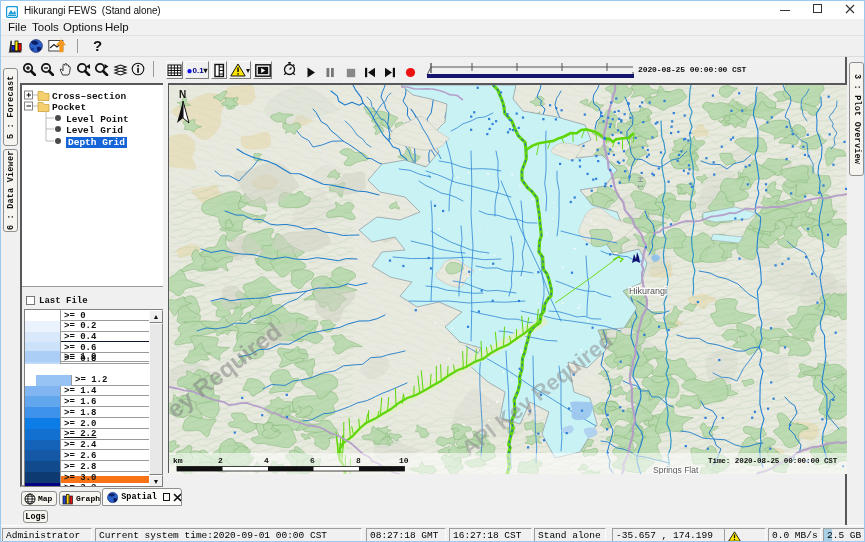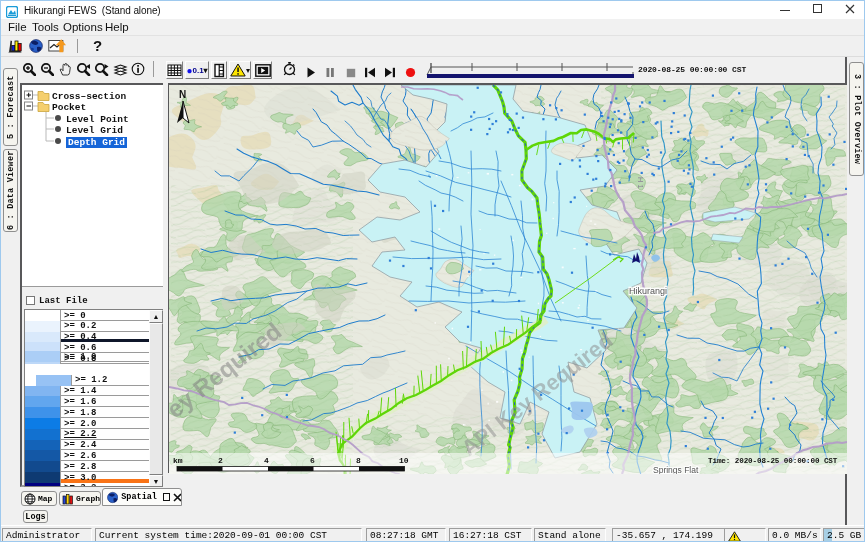--- a/index.html
+++ b/index.html
@@ -222,21 +222,21 @@
       <div class="abs" style="left:2px;top:22px;width:140px;height:178px;border:1px solid #808080;background:#fff;overflow:hidden;">
         <div class="abs" style="left:0;top:0;width:124px;height:180px;">
             <div style="position:absolute;left:0;top:0.0px;width:124px;height:10.8px;border-bottom:1px solid #9a9a9a;">
               <div style="position:absolute;left:0;top:0;width:36px;height:10.8px;background:#ffffff;border-right:1px solid #9a9a9a;"></div>
               <div style="position:absolute;left:39px;top:0.5px;font:bold 9px 'Liberation Mono',monospace;color:#111;">&gt;= 0</div>
             </div>
             <div style="position:absolute;left:0;top:10.8px;width:124px;height:10.8px;border-bottom:1px solid #9a9a9a;">
               <div style="position:absolute;left:0;top:0;width:36px;height:10.8px;background:#eaf3fd;border-right:1px solid #9a9a9a;"></div>
               <div style="position:absolute;left:39px;top:0.5px;font:bold 9px 'Liberation Mono',monospace;color:#111;">&gt;= 0.2</div>
             </div>
-            <div style="position:absolute;left:0;top:21.6px;width:128px;height:10.8px;border-bottom:3px solid #0f172a;">
+            <div style="position:absolute;left:0;top:21.6px;width:128px;height:10.8px;border-bottom:1px solid #0f172a;">
               <div style="position:absolute;left:0;top:0;width:36px;height:10.8px;background:#d9e9fb;border-right:1px solid #9a9a9a;"></div>
               <div style="position:absolute;left:39px;top:0.5px;font:bold 9px 'Liberation Mono',monospace;color:#111;">&gt;= 0.4</div>
             </div>
             <div style="position:absolute;left:0;top:32.4px;width:124px;height:10.8px;border-bottom:1px solid #9a9a9a;">
               <div style="position:absolute;left:0;top:0;width:36px;height:10.8px;background:#cce1fa;border-right:1px solid #9a9a9a;"></div>
               <div style="position:absolute;left:39px;top:0.5px;font:bold 9px 'Liberation Mono',monospace;color:#111;">&gt;= 0.6</div>
             </div>
             <div style="position:absolute;left:0;top:43.2px;width:124px;height:10.8px;border-bottom:1px solid #9a9a9a;">
               <div style="position:absolute;left:0;top:0;width:36px;height:10.8px;background:#bdd8f8;border-right:1px solid #9a9a9a;"></div>
               <div style="position:absolute;left:39px;top:0.5px;font:bold 9px 'Liberation Mono',monospace;color:#111;">&gt;= 0.8</div>
@@ -274,21 +274,21 @@
               <div style="position:absolute;left:39px;top:0.5px;font:bold 9px 'Liberation Mono',monospace;color:#111;">&gt;= 2.4</div>
             </div>
             <div style="position:absolute;left:0;top:140.4px;width:124px;height:10.8px;border-bottom:1px solid #9a9a9a;">
               <div style="position:absolute;left:0;top:0;width:36px;height:10.8px;background:#1458a6;border-right:1px solid #9a9a9a;"></div>
               <div style="position:absolute;left:39px;top:0.5px;font:bold 9px 'Liberation Mono',monospace;color:#111;">&gt;= 2.6</div>
             </div>
             <div style="position:absolute;left:0;top:151.2px;width:124px;height:10.8px;border-bottom:1px solid #9a9a9a;">
               <div style="position:absolute;left:0;top:0;width:36px;height:10.8px;background:#124a8e;border-right:1px solid #9a9a9a;"></div>
               <div style="position:absolute;left:39px;top:0.5px;font:bold 9px 'Liberation Mono',monospace;color:#111;">&gt;= 2.8</div>
             </div>
-            <div style="position:absolute;left:0;top:162.0px;width:136px;height:10.8px;border-bottom:4px solid #f97316;">
+            <div style="position:absolute;left:0;top:162.0px;width:136px;height:10.8px;border-bottom:7px solid #f97316;">
               <div style="position:absolute;left:0;top:0;width:36px;height:10.8px;background:#0e3a72;border-right:1px solid #9a9a9a;"></div>
               <div style="position:absolute;left:39px;top:0.5px;font:bold 9px 'Liberation Mono',monospace;color:#111;">&gt;= 3.0</div>
             </div>
             <div style="position:absolute;left:0;top:172.8px;width:124px;height:10.8px;border-bottom:1px solid #9a9a9a;">
               <div style="position:absolute;left:0;top:0;width:36px;height:10.8px;background:#000080;border-right:1px solid #9a9a9a;"></div>
               <div style="position:absolute;left:39px;top:0.5px;font:bold 9px 'Liberation Mono',monospace;color:#111;">&gt;= 3.2</div>
             </div>
           </div>
 
         <div class="abs" style="left:124px;top:0;width:14px;height:178px;background:#f0f0f0;">

